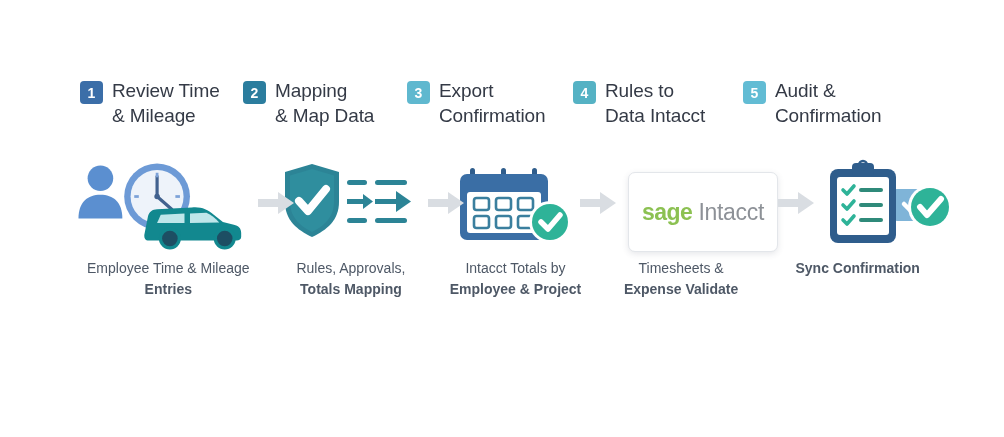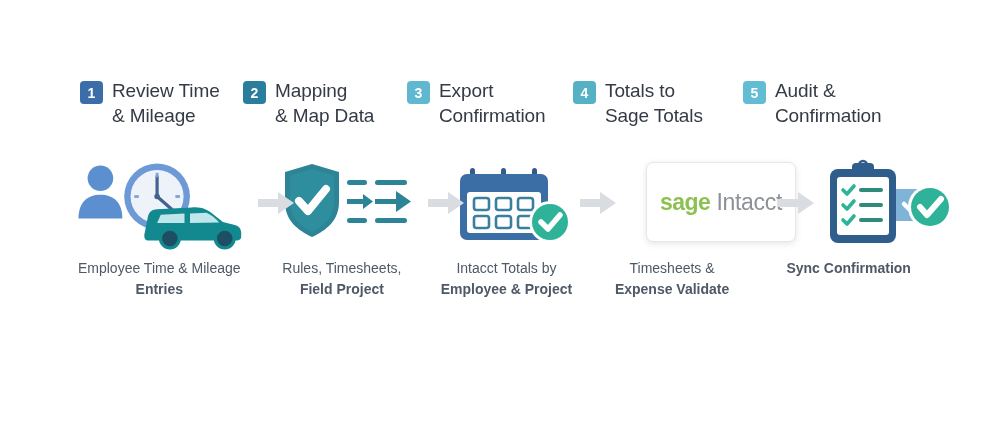--- a/index.html
+++ b/index.html
@@ -44,22 +44,23 @@
     display:flex;align-items:center;justify-content:center;
   }
 
   
   .arrow{
     position:absolute;top:192px;width:36px;height:22px;
   }
 
   
   .caps-row{
-    position:absolute;top:258px;left:0;width:932px;height:52px;
+    position:absolute;top:258px;left:9px;width:932px;height:52px;
     display:flex;
+    justify-content:flex-end;
   }
   .cap-cell{
     width:170px;text-align:center;
     font-size:14px;line-height:21px;color:#4e5866;
     font-family:"Liberation Sans", sans-serif;
   }
   .cap-cell .l2{display:block;font-weight:bold;}
 
   
   .sage-card{
@@ -105,22 +106,22 @@
           <span>Export</span>
           <span class="l2">Confirmation</span>
         </div>
       </div>
     </div>
 
     <div class="title-cell" style="margin-left:-4px;">
       <div class="title-inner">
         <div class="badge" style="background:#55b2c4;">4</div>
         <div class="title-text">
-          <span>Totals to</span>
-          <span class="l2">Sage Totals</span>
+          <span>Rules to</span>
+          <span class="l2">Data Intacct</span>
         </div>
       </div>
     </div>
 
     <div class="title-cell" style="margin-left:0px;">
       <div class="title-inner">
         <div class="badge" style="background:#62bcd4;">5</div>
         <div class="title-text">
           <span>Audit &amp;</span>
           <span class="l2">Confirmation</span>
@@ -191,21 +192,21 @@
         <rect x="64" y="38" width="15" height="12" rx="2.5" fill="none" stroke="#3a7f9e" stroke-width="2.6"></rect>
         <rect x="20" y="56" width="15" height="12" rx="2.5" fill="none" stroke="#3a7f9e" stroke-width="2.6"></rect>
         <rect x="42" y="56" width="15" height="12" rx="2.5" fill="none" stroke="#3a7f9e" stroke-width="2.6"></rect>
         <rect x="64" y="56" width="15" height="12" rx="2.5" fill="none" stroke="#3a7f9e" stroke-width="2.6"></rect>
         <circle cx="96" cy="62" r="21" fill="#ffffff"></circle>
         <circle cx="96" cy="62" r="18" fill="#2eb398"></circle>
         <path d="M87 62 L94 69 L106 55" stroke="#ffffff" stroke-width="5.5" fill="none" stroke-linecap="round" stroke-linejoin="round"></path>
       </svg>
     </div>
 
-    <div class="icon-cell" style="left:636px;">
+    <div class="icon-cell" style="left:618px;align-items:flex-end;">
       <div class="sage-card">
         <span class="sage-word">sage</span>
         <span class="intacct-word">Intacct</span>
       </div>
     </div>
 
     <div class="icon-cell" style="left:805px;">
       <svg width="140" height="86" viewBox="0 0 140 86">
 
         <rect x="72" y="30" width="44" height="32" rx="5" fill="#7fb4d8"></rect>
@@ -253,22 +254,22 @@
   </div>
 
   <div class="caps-row">
 
     <div class="cap-cell" style="margin-left:76px;">
       <span>Employee Time &amp; Mileage</span>
       <span class="l2">Entries</span>
     </div>
 
     <div class="cap-cell" style="margin-left:16px;">
-      <span>Rules, Timesheets,</span>
-      <span class="l2">Field Project</span>
+      <span>Rules, Approvals,</span>
+      <span class="l2">Totals Mapping</span>
     </div>
 
     <div class="cap-cell" style="margin-left:-2px;">
       <span>Intacct Totals by</span>
       <span class="l2">Employee &amp; Project</span>
     </div>
 
     <div class="cap-cell" style="margin-left:-1px;">
       <span>Timesheets &amp;</span>
       <span class="l2">Expense Validate</span>

